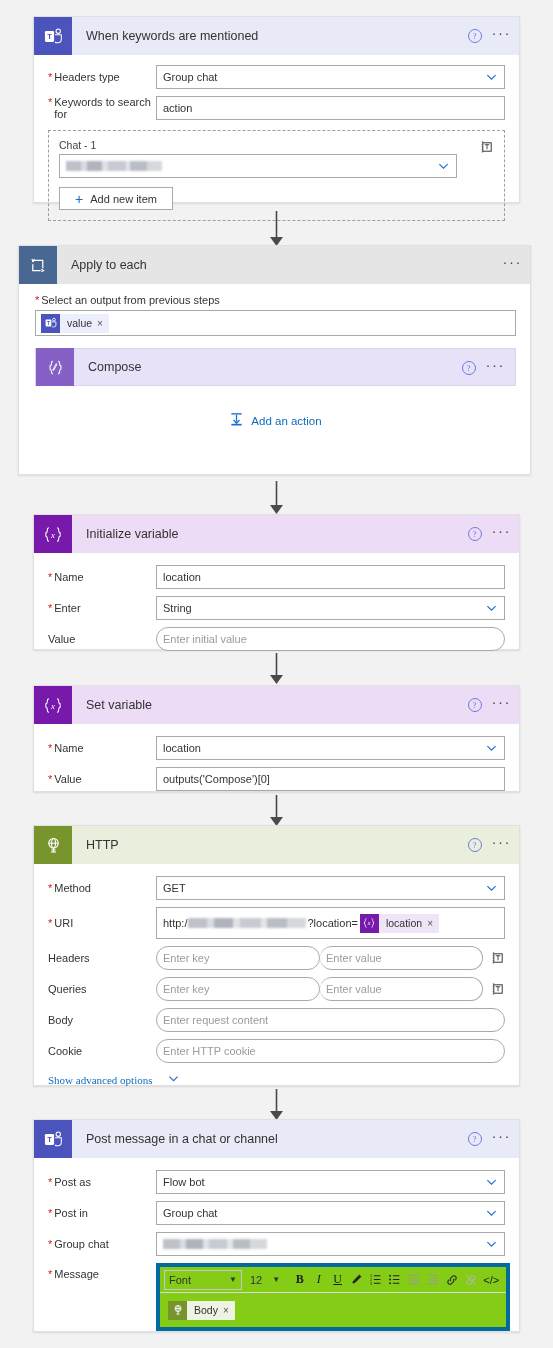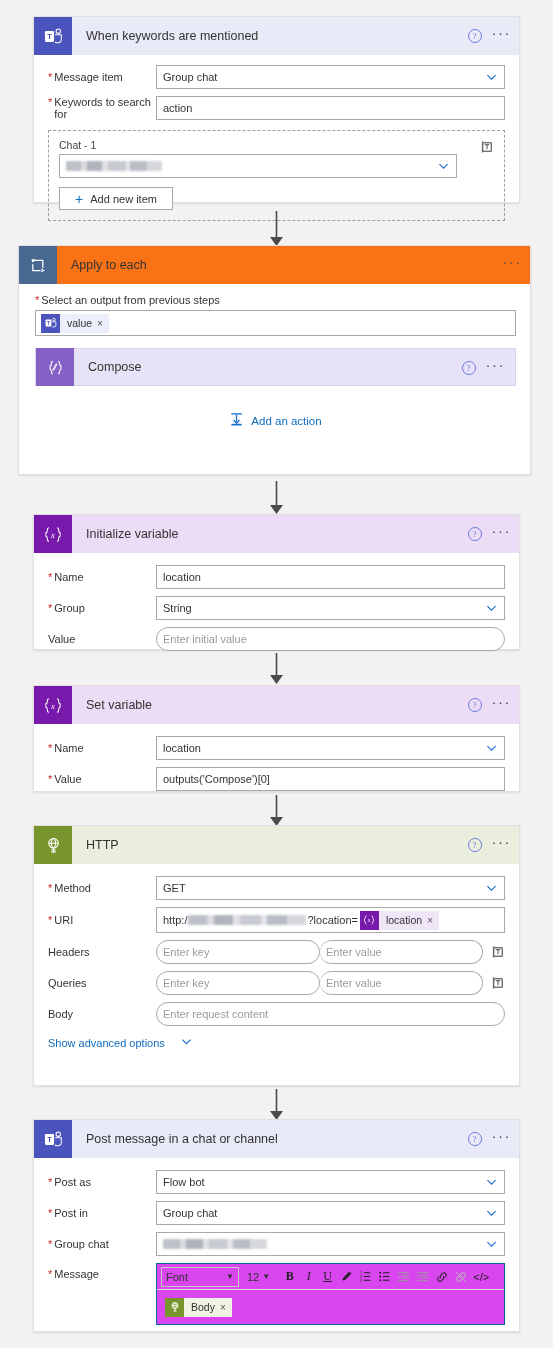--- a/index.html
+++ b/index.html
@@ -48,21 +48,21 @@
     color: #6b7be0; font-size: 9px; line-height: 12px;
     text-align: center; font-family: "Liberation Serif", serif;
   }
   .ellipsis {
     color: #4a4a4a; font-size: 15px; line-height: 8px;
     letter-spacing: 1.5px; padding-bottom: 6px;
   }
 
   
   .hdr-teams { background: #e8eaf8; }
-  .hdr-loop  { background: #f97316; }
+  .hdr-loop  { background: #e5e5e5; }
   .hdr-var   { background: #eddcf5; }
   .hdr-compose { background: #e8e2f8; }
   .hdr-http  { background: #e9efdc; }
 
   .ic-teams   { background: #4b53bc; }
   .ic-loop    { background: #486791; }
   .ic-var     { background: #7719aa; }
   .ic-compose { background: #8661c5; }
   .ic-http    { background: #77952c; }
 
@@ -171,36 +171,36 @@
   }
   .add-action .lbl { color: #0f6cbd; font-size: 11.5px; }
 
   
   .arrow { position: absolute; left: 268px; width: 17px; }
   .arrow svg { display: block; }
 
   
   .adv {
     display:flex; align-items:center; gap:16px;
-    color: #0f6cbd; font-size: 11px; margin-top: 10px;
-  }
-
-  
-  .rt-wrap { flex: 1 1 auto; border: 1px solid #0369a1; background:#d946ef; }
+    color: #0f6cbd; font-size: 11px; margin-top: 10px; font-family: Liberation Serif, serif;
+  }
+
+  
+  .rt-wrap { flex: 1 1 auto; border: 4px solid #0369a1; background:#84cc16; }
   .rt-bar {
     height: 26px; display: flex; align-items: center;
     border-bottom: 1px solid #d9d9d9; padding: 0 4px; gap: 0px;
   }
   .rt-font {
     width: 78px; height: 20px; border: 1px solid #c8c8c8;
     display:flex; align-items:center; justify-content:space-between;
     padding: 0 4px; font-size: 11px; color:#333; margin-right: 6px;
   }
   .rt-size {
-    height: 20px; display:flex; align-items:center; gap:3px;
+    height: 20px; display:flex; align-items:center; gap:10px;
     font-size: 11px; color:#333; margin-right: 8px; padding: 0 2px;
   }
   .caret { font-size: 8px; color:#333; }
   .rt-btn {
     width: 19px; height: 20px;
     display:flex; align-items:center; justify-content:center;
     font-size: 12px; color: #222;
   }
   .rt-btn.dim { color: #b6b6b6; }
   .rt-body { height: 34px; display:flex; align-items:center; padding: 0 8px; }
@@ -224,21 +224,21 @@
       <div class="hdr-actions">
         <div class="help-ico">?</div>
         <div class="ellipsis">···</div>
       </div>
     </div>
     <div class="card-body">
 
       <div class="row">
         <div class="row-label">
           <span class="req">*</span>
-          <span>Message item</span>
+          <span>Headers type</span>
         </div>
         <div class="field">
           <span>Group chat</span>
           <span class="chev">
             <svg width="11" height="11" viewBox="0 0 12 12">
                 <path d="M1.5 4 L6 8.3 L10.5 4" stroke="#1f6fd0" stroke-width="1.3" fill="none"></path>
               </svg>
           </span>
         </div>
       </div>
@@ -378,21 +378,21 @@
           <span class="req">*</span>
           <span>Name</span>
         </div>
         <div class="field">
           <span>location</span>
         </div>
       </div>
       <div class="row">
         <div class="row-label">
           <span class="req">*</span>
-          <span>Group</span>
+          <span>Enter</span>
         </div>
         <div class="field">
           <span>String</span>
           <span class="chev">
             <svg width="11" height="11" viewBox="0 0 12 12">
                 <path d="M1.5 4 L6 8.3 L10.5 4" stroke="#1f6fd0" stroke-width="1.3" fill="none"></path>
               </svg>
           </span>
         </div>
       </div>
@@ -496,21 +496,21 @@
               </svg>
           </span>
         </div>
       </div>
 
       <div class="row" style="align-items:center;">
         <div class="row-label">
           <span class="req">*</span>
           <span>URI</span>
         </div>
-        <div class="field" style="height:26px; gap:0;">
+        <div class="field" style="height:32px; gap:0;">
           <span>http:/</span>
           <span class="redacted" style="width:118px; margin:0 1px;"></span>
           <span>?location=</span>
           <span class="token tok-var" style="margin-left:2px;">
             <span class="tok-ico">
               <svg width="14" height="12" viewBox="0 0 24 20" fill="none">
                 <path d="M7.6 2.6c-1.7 0-1.8 1.3-1.8 2.8 0 1.6-.4 2.8-1.6 2.8v3.6c1.2 0 1.6 1.2 1.6 2.8 0 1.5.1 2.8 1.8 2.8" stroke="#fff" stroke-width="1.4" fill="none"></path>
                 <path d="M16.4 2.6c1.7 0 1.8 1.3 1.8 2.8 0 1.6.4 2.8 1.6 2.8v3.6c-1.2 0-1.6 1.2-1.6 2.8 0 1.5-.1 2.8-1.8 2.8" stroke="#fff" stroke-width="1.4" fill="none"></path>
                 <text x="12" y="13.4" font-size="10" font-style="italic" font-family="Liberation Serif, serif" fill="#fff" text-anchor="middle">x</text>
               </svg>
@@ -561,20 +561,28 @@
 
       <div class="row">
         <div class="row-label">
           <span>Body</span>
         </div>
         <div class="field ph">
           <span>Enter request content</span>
         </div>
       </div>
 
+      <div class="row" style="margin-bottom:0;">
+        <div class="row-label">
+          <span>Cookie</span>
+        </div>
+        <div class="field ph">
+          <span>Enter HTTP cookie</span>
+        </div>
+      </div>
 
       <div class="adv">
         <span>Show advanced options</span>
         <span>
           <svg width="11" height="11" viewBox="0 0 12 12">
               <path d="M1.5 4 L6 8.3 L10.5 4" stroke="#1f6fd0" stroke-width="1.3" fill="none"></path>
             </svg>
         </span>
       </div>
     </div>

